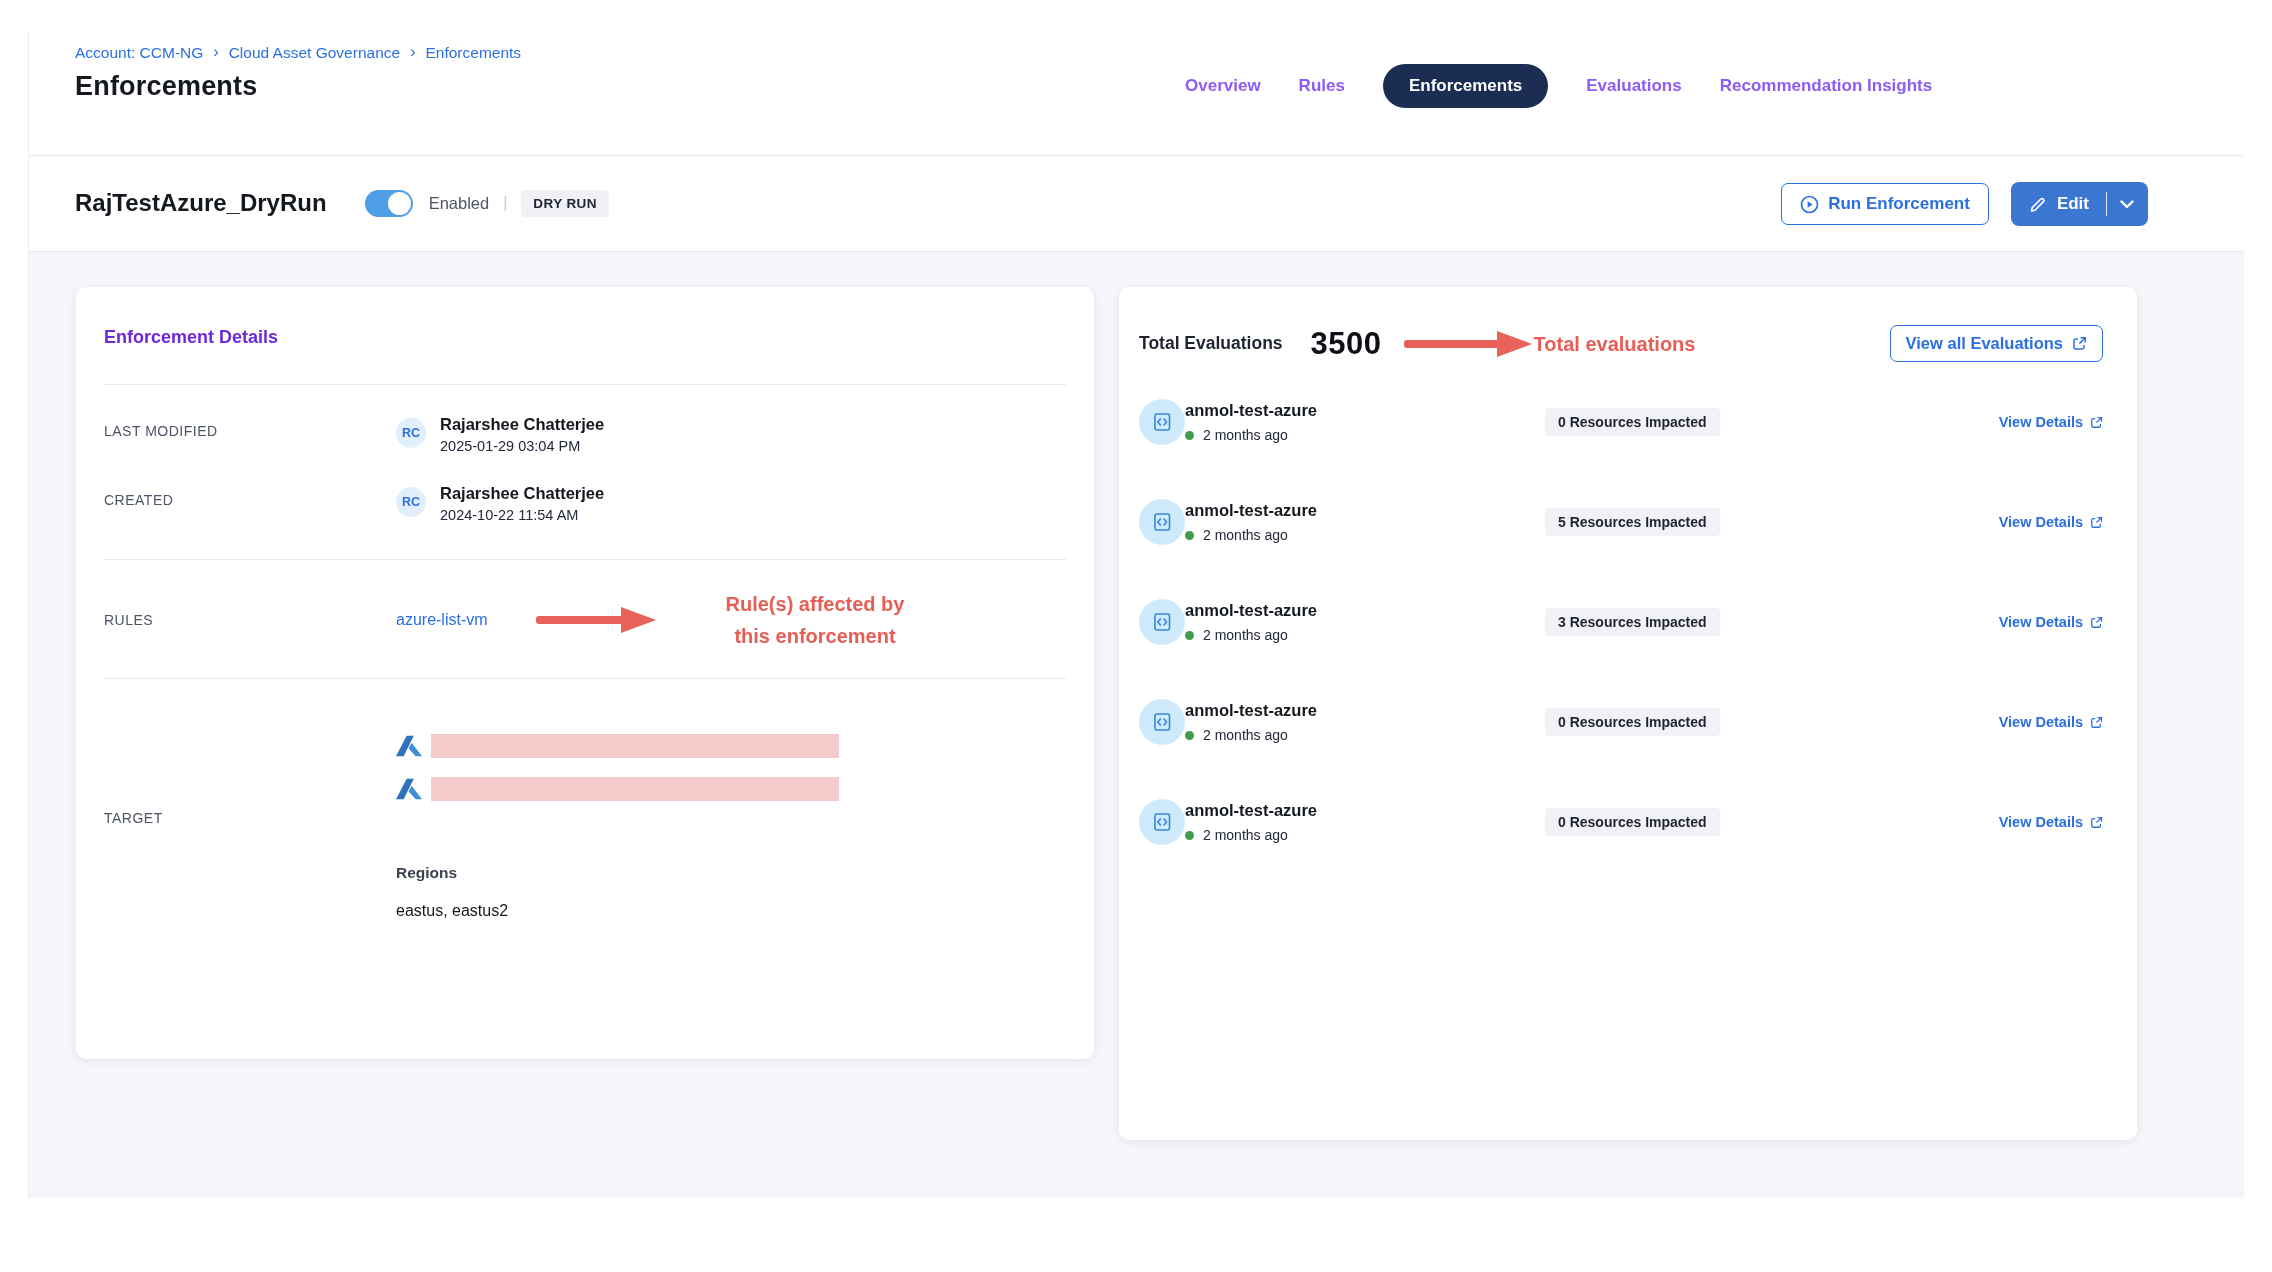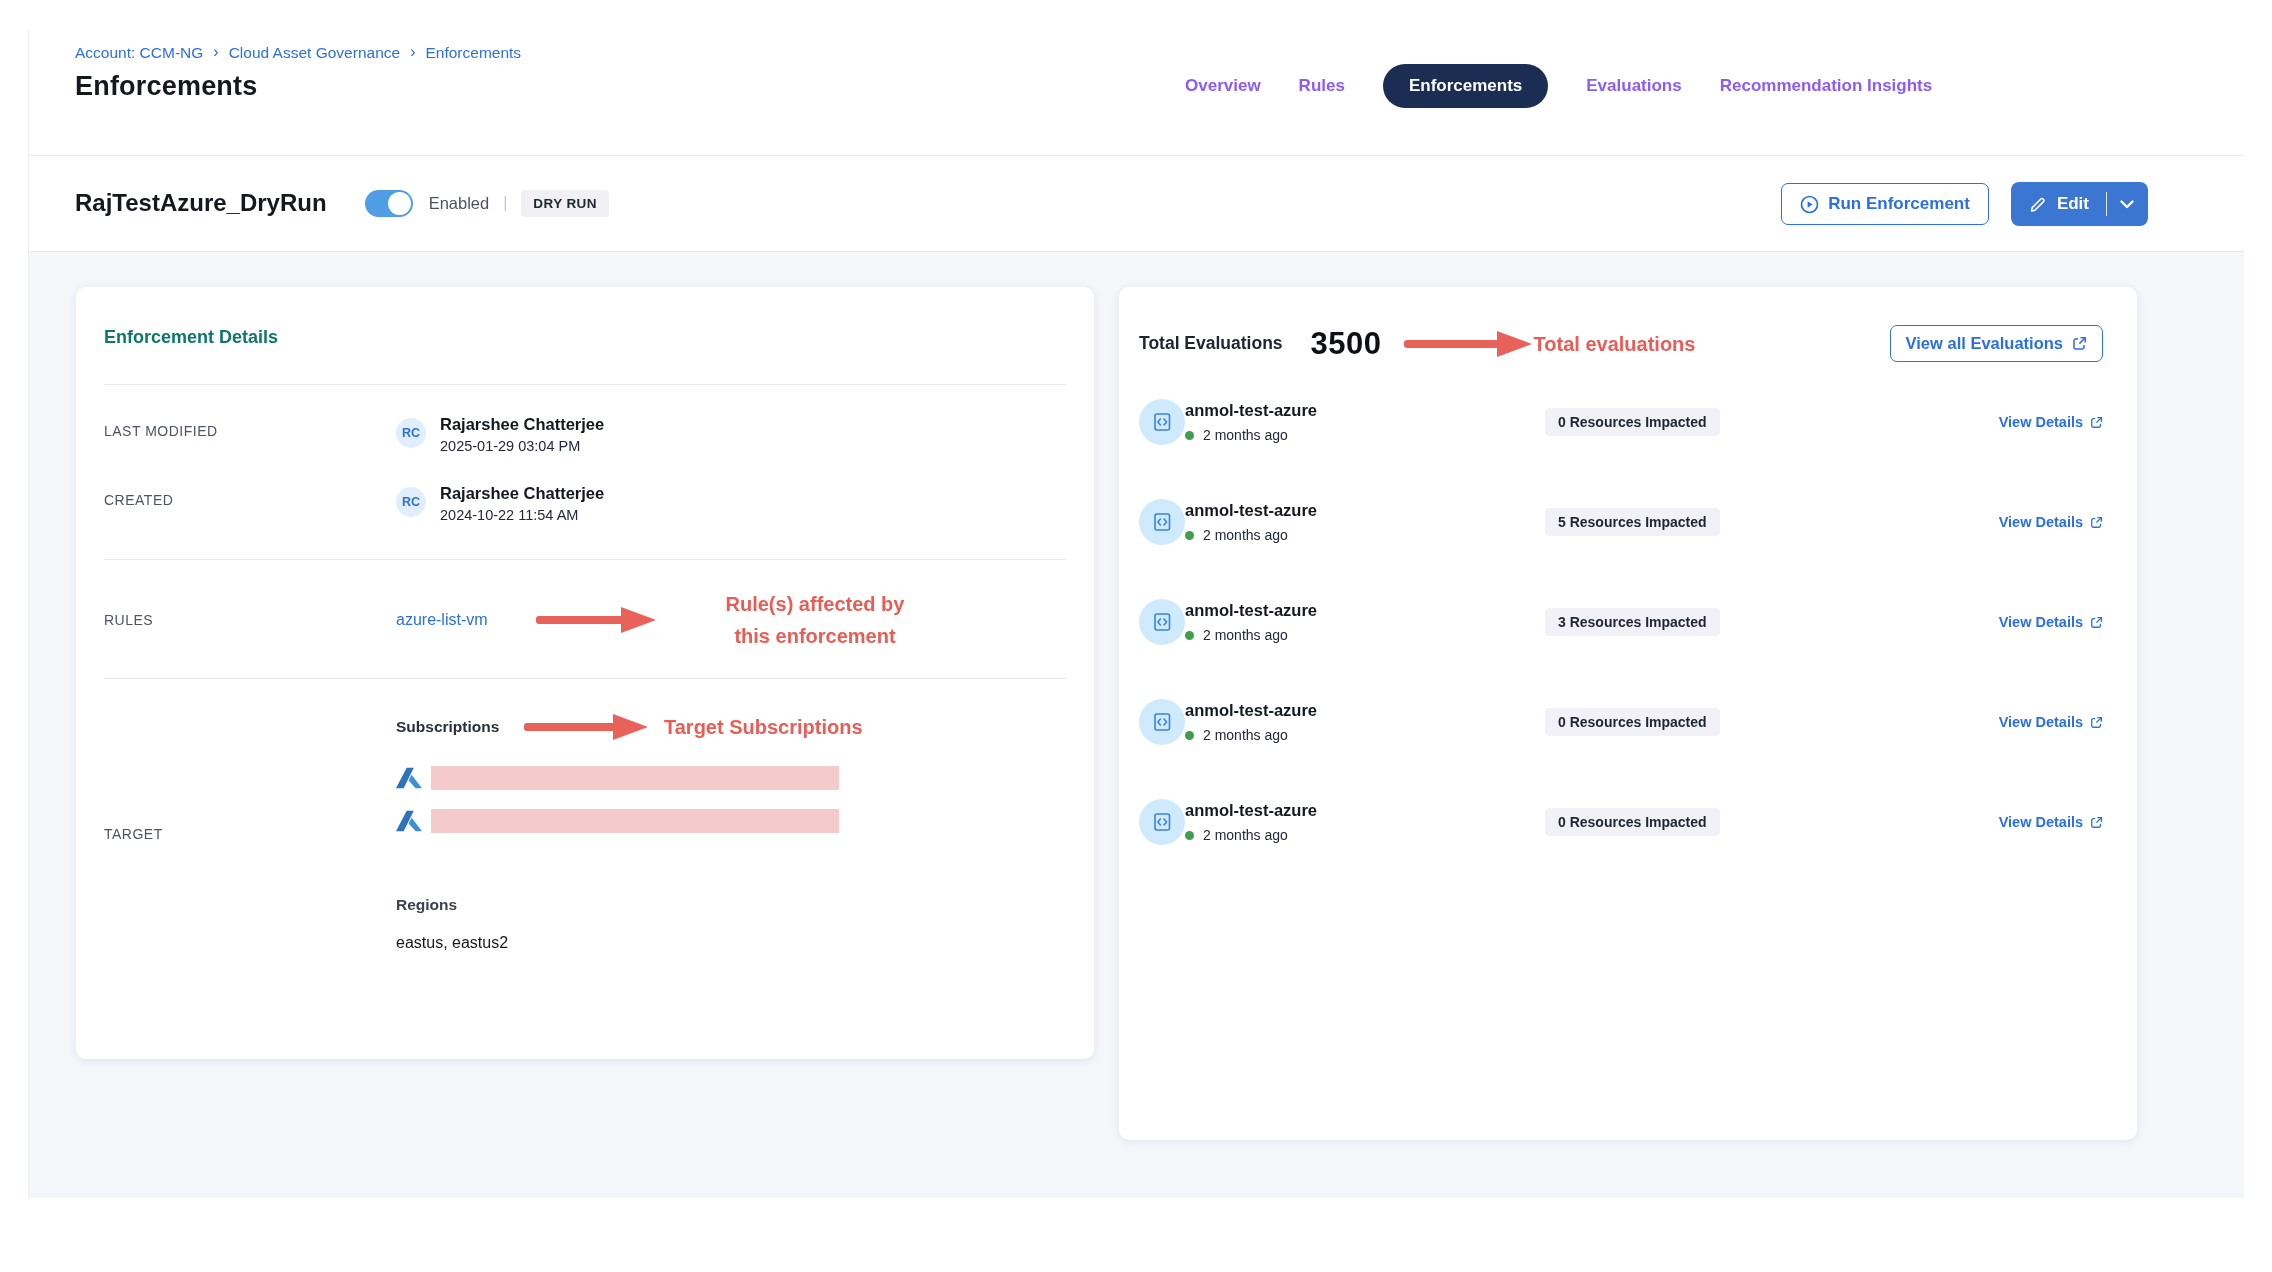--- a/index.html
+++ b/index.html
@@ -36,21 +36,21 @@
   .btn-primary { display:flex; align-items:center; background:#3b77d2; border-radius:8px; color:#fff; font-size:17px; font-weight:700; padding:10px 14px 10px 18px; cursor:pointer; }
   .btn-primary .v-sep { width:1px; height:24px; background:rgba(255,255,255,.85); margin:0 13px 0 17px; }
   .icon-svg { display:block; }
 
   
   .section { position:absolute; left:29px; top:252px; width:2215px; height:946px; background:#f4f6fa; }
   .card { position:absolute; background:#ffffff; border-radius:10px; box-shadow:0 2px 10px rgba(25,35,60,.08); }
   .card-details { left:47px; top:35px; width:1018px; height:772px; padding:40px 28px 0 28px; }
   .card-evals { left:1090px; top:35px; width:1018px; height:853px; padding:38px 34px 0 20px; }
 
-  .card-title { font-size:18px; font-weight:700; color:#0f766e; }
+  .card-title { font-size:18px; font-weight:700; color:#6d28d9; }
 
   .d-row { display:flex; align-items:center; }
   .d-label { width:292px; flex:none; font-size:14px; font-weight:500; letter-spacing:.5px; color:#4c5364; }
   .d-value { font-size:16.5px; font-weight:600; color:#14181f; }
   .rule-link { font-size:16px; font-weight:500; color:#2b6fe3; cursor:pointer; }
   .hr { height:1px; background:#e7e9ef; }
 
   .note { font-size:20px; font-weight:700; color:#e85d55; white-space:pre-line; text-align:center; line-height:1.6; }
   .arrow-svg { flex:none; }
 
@@ -184,28 +184,20 @@
             <polygon points="85,0 120,13 85,26" fill="#e8625a"></polygon>
           </svg>
         <span class="note" style="width:290px; margin-left:14px;">Rule(s) affected by
 this enforcement</span>
       </div>
       <div class="hr" style="margin-top:22px;"></div>
 
       <div class="d-row" style="margin-top:32px; align-items:center;">
         <span class="d-label" style="padding-top:4px;">TARGET</span>
         <span style="flex:1;">
-          <div class="sub-head">
-            <span class="sub-label" style="width:128px;">Subscriptions</span>
-            <svg class="arrow-svg" width="124" height="26" viewBox="0 0 124 26">
-                <rect x="0" y="9" width="92" height="8" rx="3" fill="#e8625a"></rect>
-                <polygon points="89,0 124,13 89,26" fill="#e8625a"></polygon>
-              </svg>
-            <span class="note" style="margin-left:16px;">Target Subscriptions</span>
-          </div>
           <div class="sub-row" style="margin-top:22px;">
             <svg class="icon-svg" width="26" height="26" viewBox="0 0 19 15">
                 <polygon points="7.8,0 13,0 5.6,15 0,15" fill="#2e72bc"></polygon>
                 <polygon points="11.4,5.2 9.2,9.3 14.4,15 19,15" fill="#3d8fd6"></polygon>
               </svg>
             <span class="redact-bar"></span>
           </div>
           <div class="sub-row">
             <svg class="icon-svg" width="26" height="26" viewBox="0 0 19 15">
                 <polygon points="7.8,0 13,0 5.6,15 0,15" fill="#2e72bc"></polygon>

